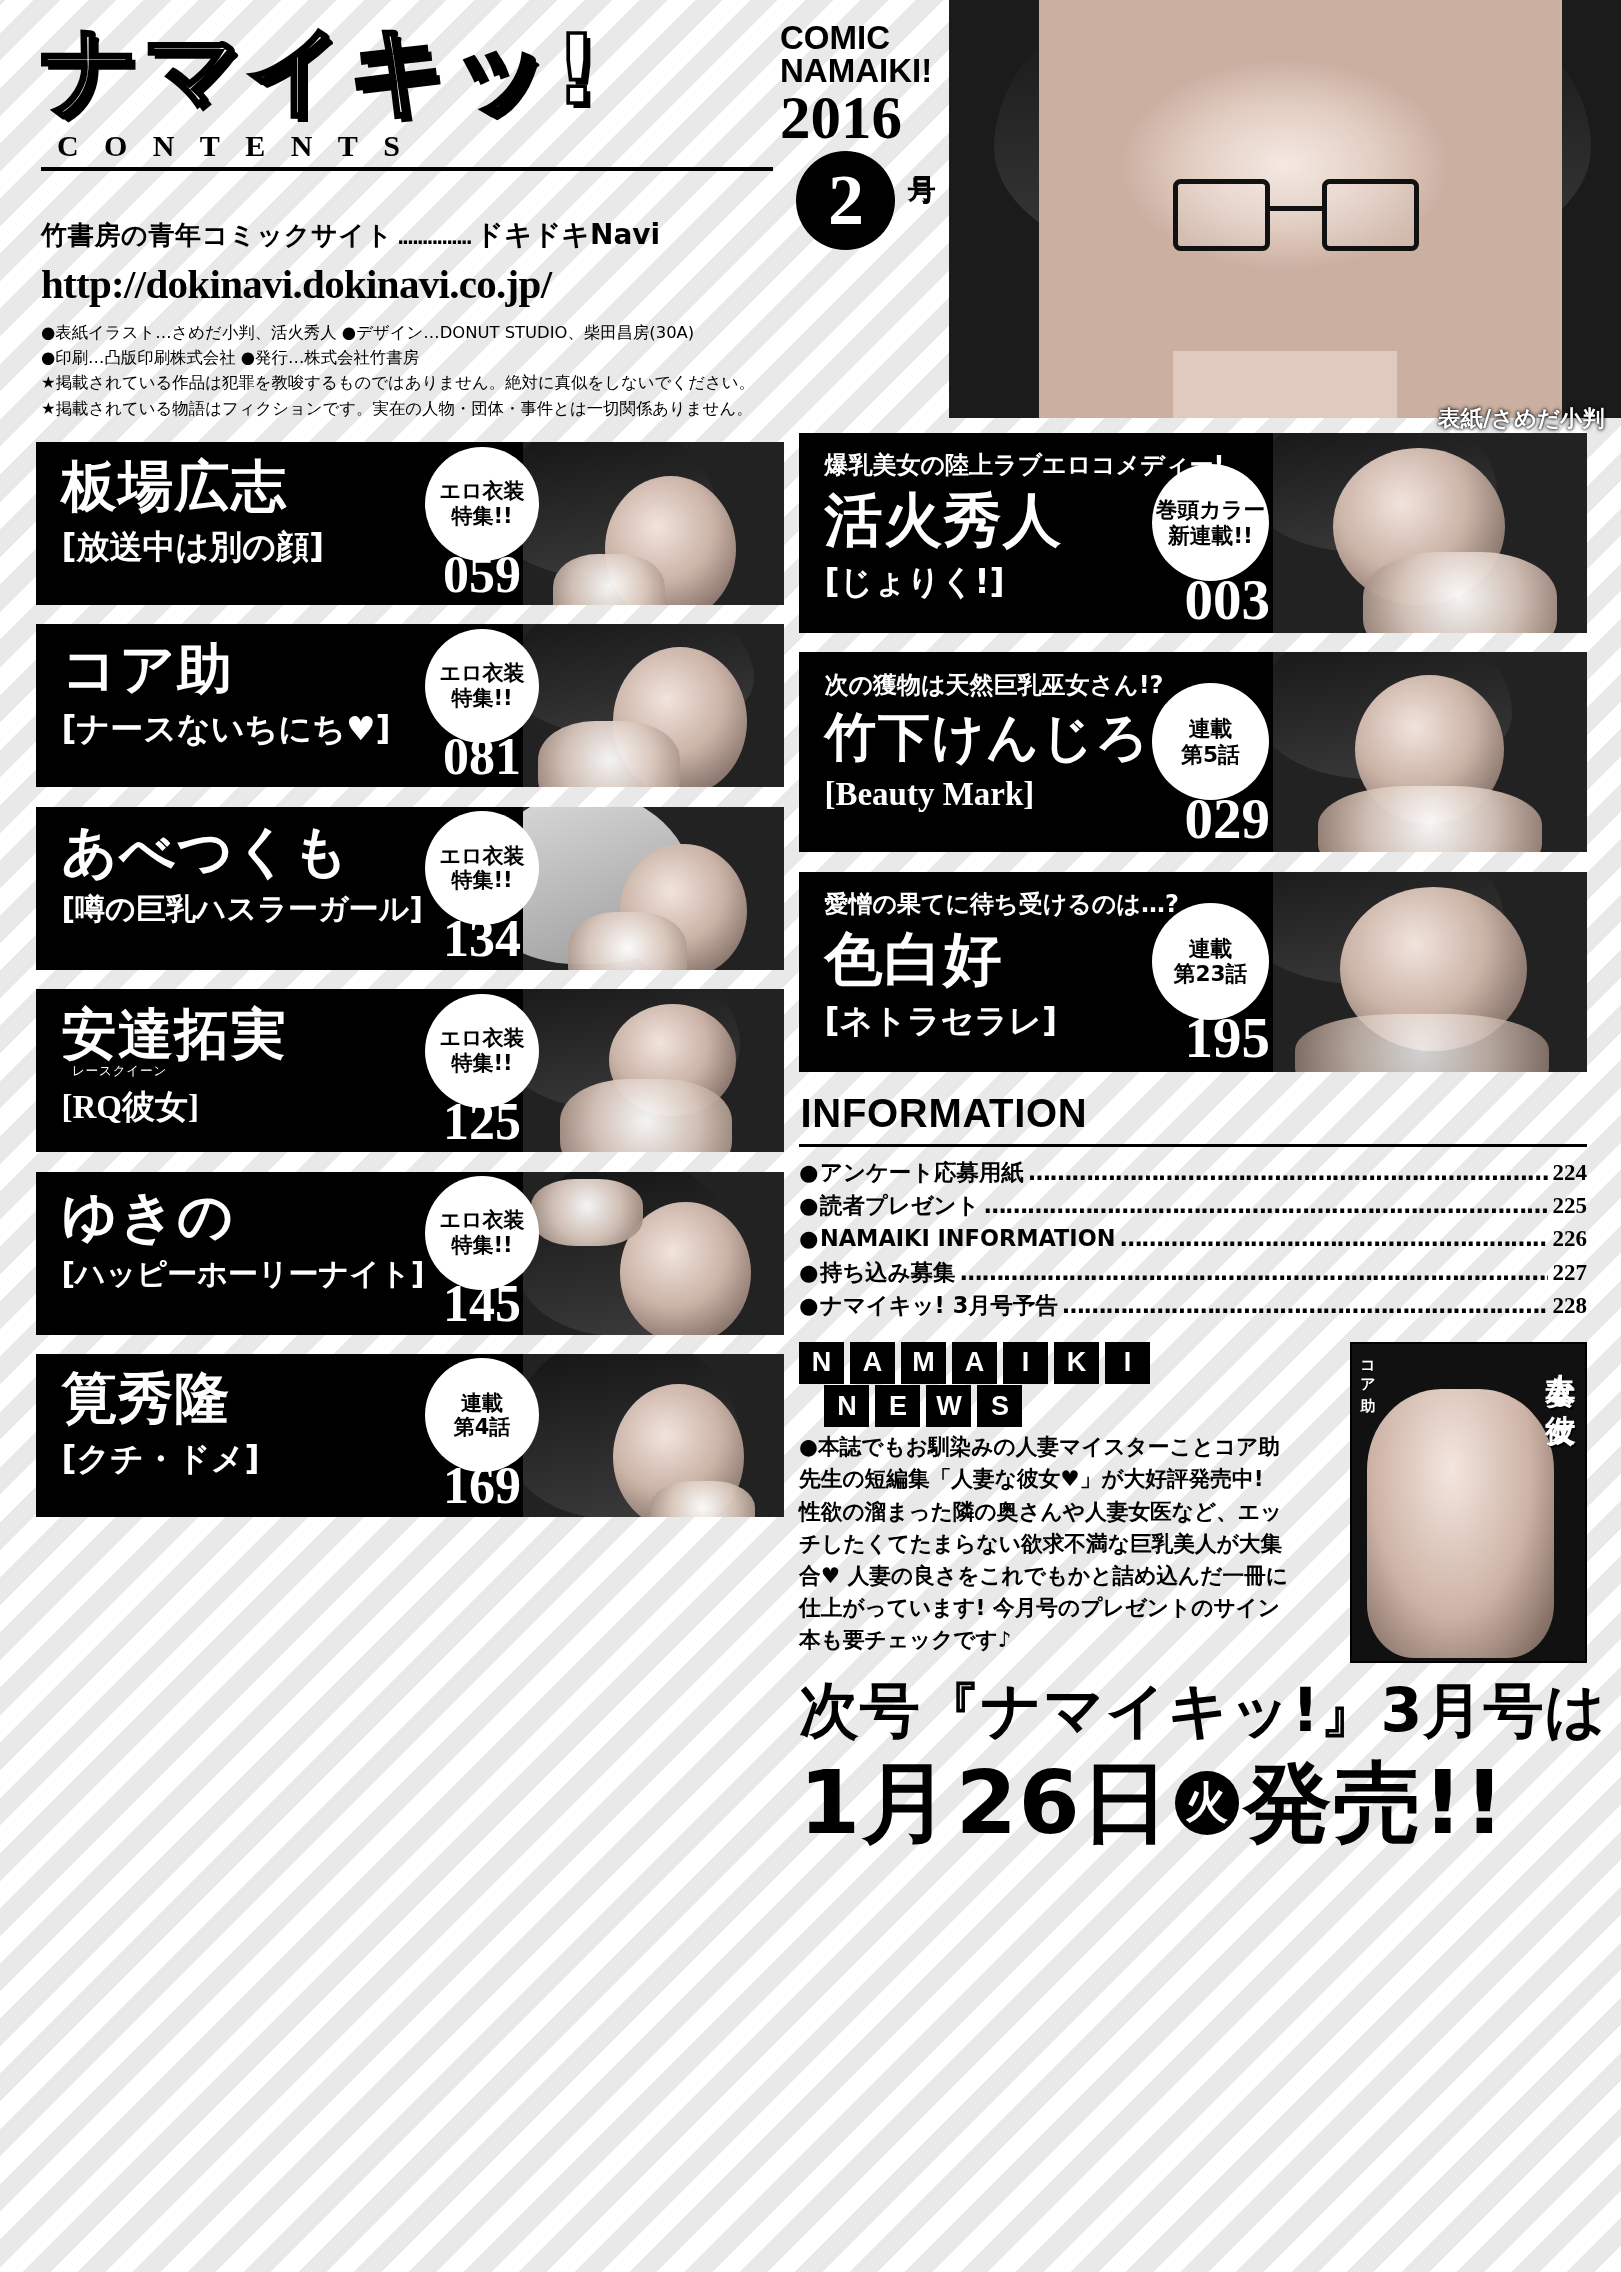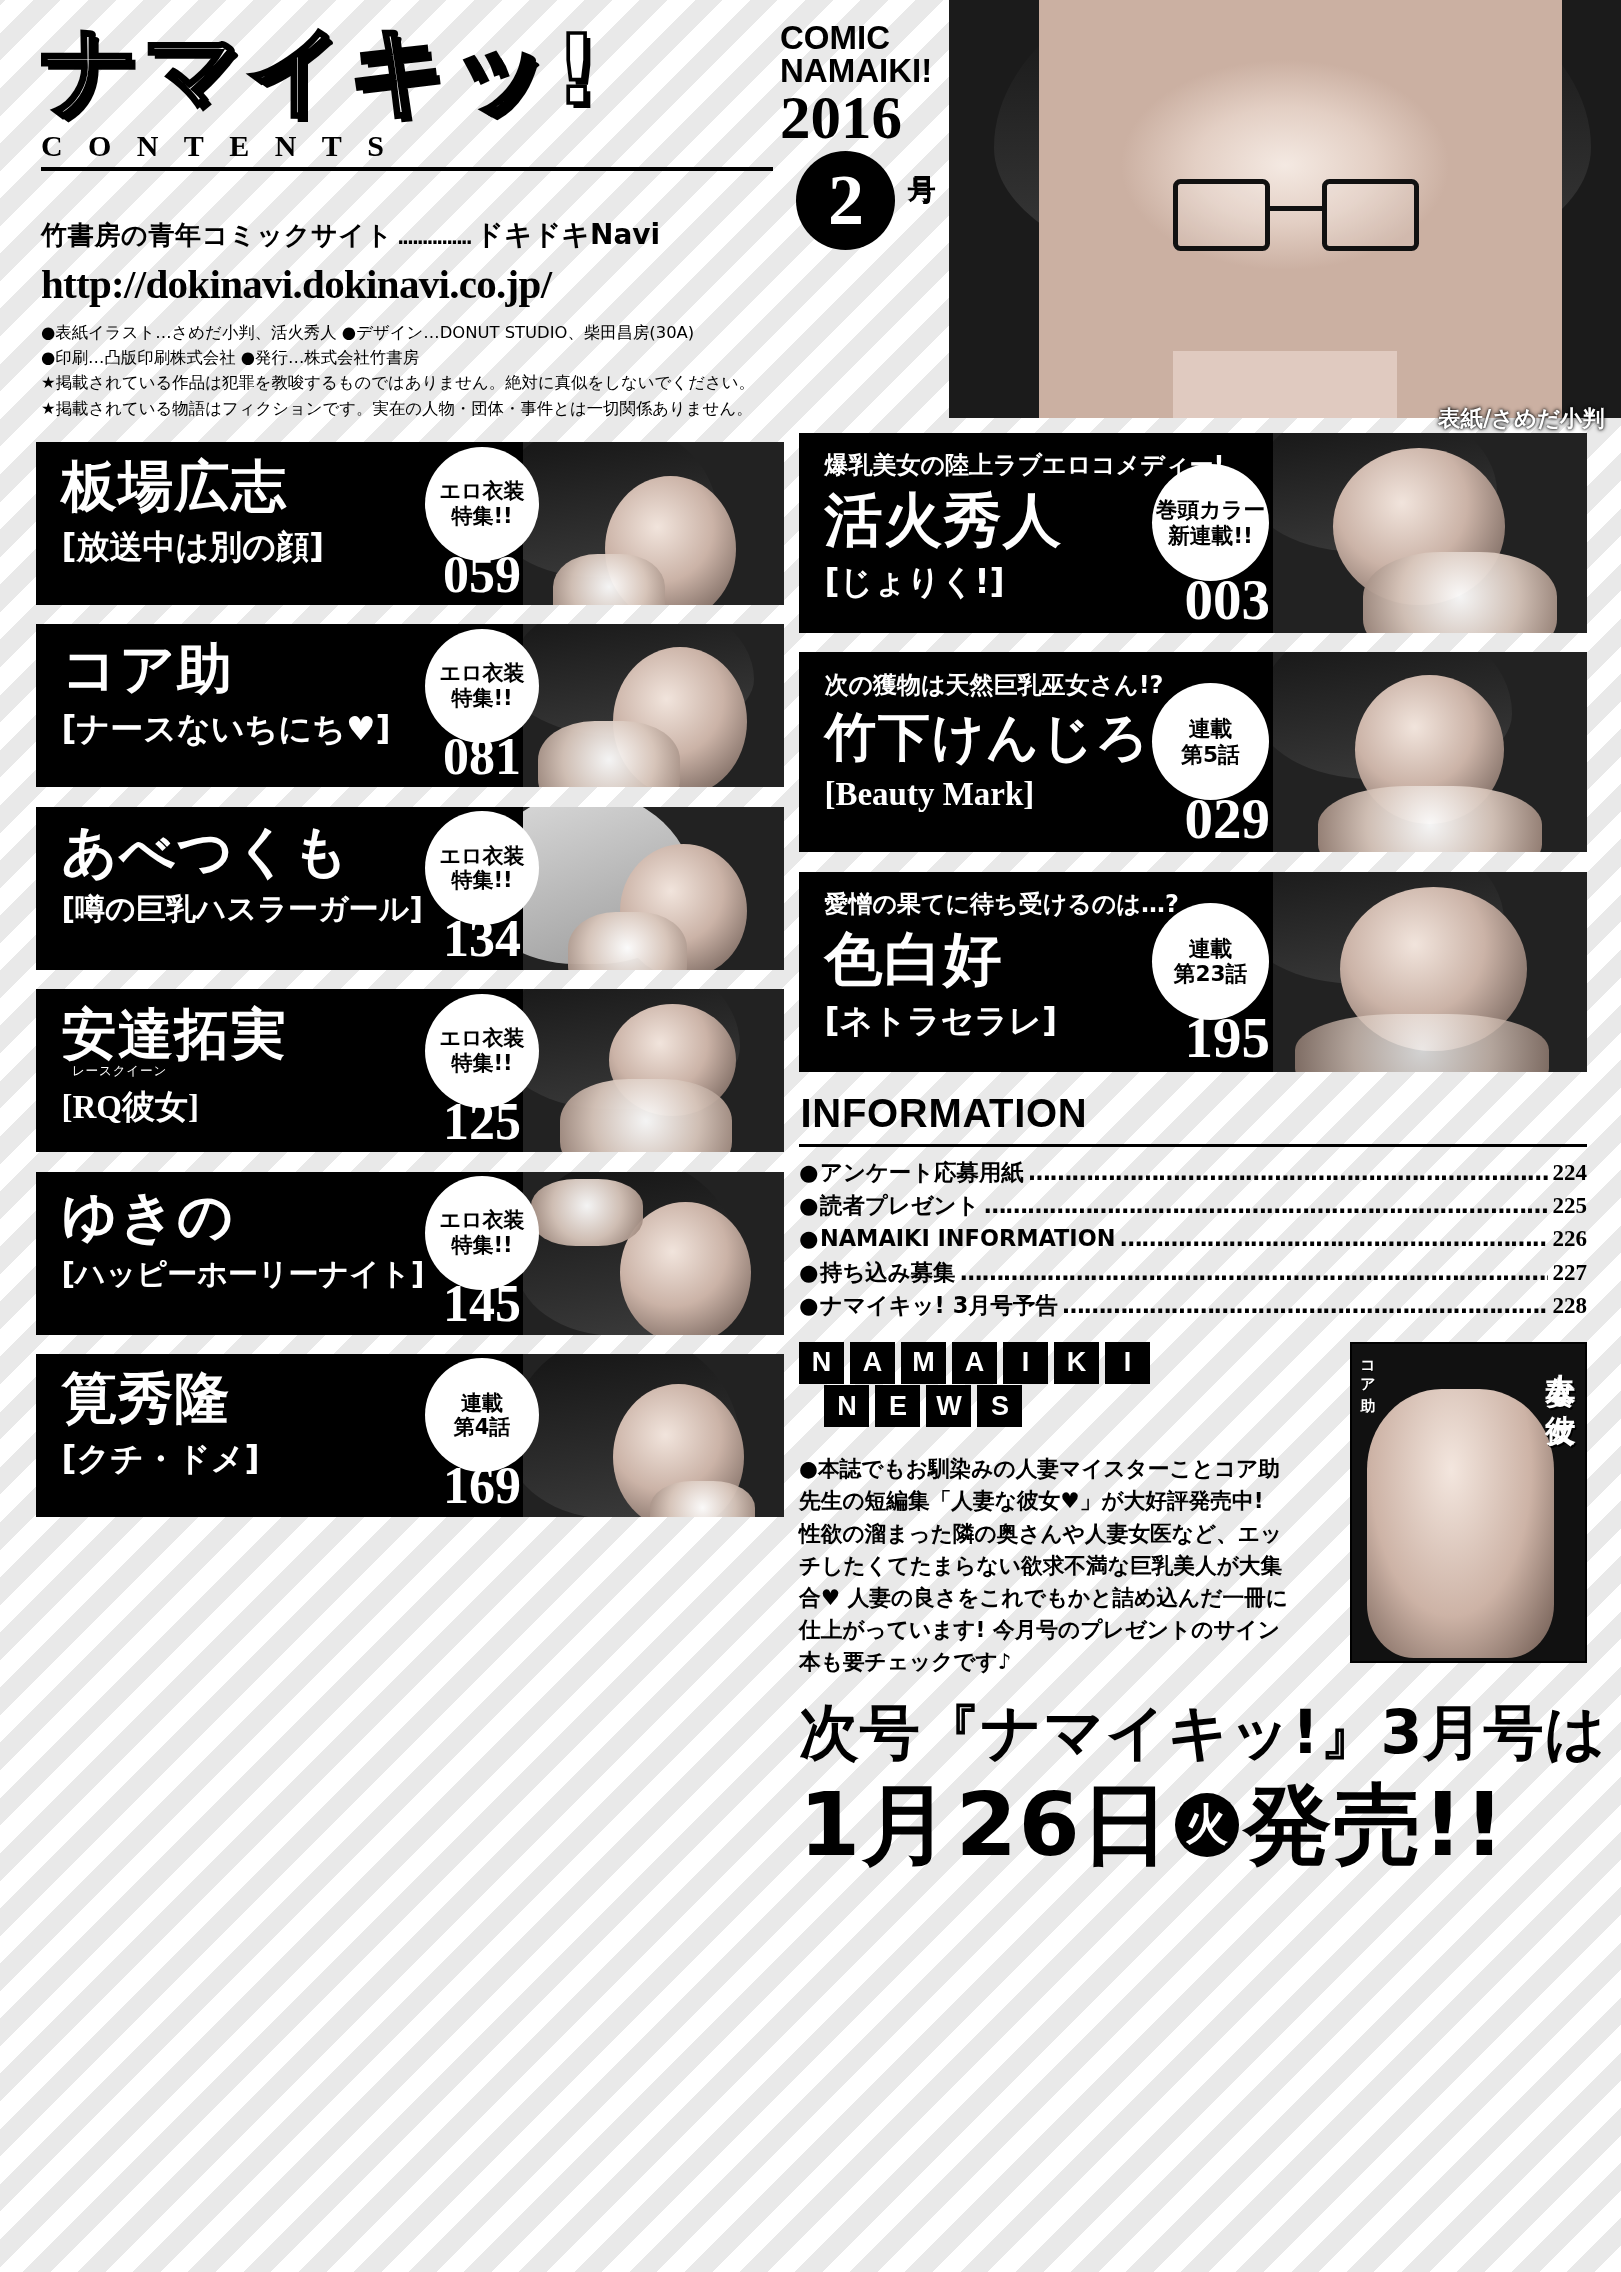--- a/index.html
+++ b/index.html
@@ -41,21 +41,21 @@
     color: #fff;
     text-shadow: 5.2px 5.2px 0 #000;
     white-space: nowrap;
   }
   .logo-contents {
     font-family: "Liberation Serif", serif;
     font-weight: bold;
     font-size: 30px;
     letter-spacing: 25.4px;
     margin-top: 10.5px;
-    margin-left: 0;
+    margin-left: 16px;
   }
   .logo-rule {
     width: 732px; height: 3.7px; background: #000; margin-top: 4.5px;
   }
   .site-line {
     display: flex; align-items: baseline; margin-top: 7.5px;
     font-weight: bold; white-space: nowrap;
   }
   .site-line .jp {
     font-family: "DejaVu Sans", sans-serif;
@@ -264,21 +264,21 @@
   }
   .news .wm-row { display: flex; gap: 6px; }
   .news .wm-cell {
     width: 45px; height: 42px; background: #000; color: #fff;
     font-family: "Liberation Sans", sans-serif;
     font-weight: bold; font-size: 27px;
     display: flex; align-items: center; justify-content: center;
   }
   .news .wm-row.r2 { margin-left: 25.4px; }
   .news-body {
-    margin-top: 26px; width: 493px;
+    margin-top: 4px; width: 493px;
     font-family: "DejaVu Sans", sans-serif;
     font-weight: bold; font-size: 21.7px; line-height: 1.48;
   }
   .news-art {
     position: absolute; right: 0; top: 0; width: 237px; height: 321px;
     background: #111; overflow: hidden; border: 2.2px solid #000;
   }
   .news-art .body {
     position: absolute; left: 15px; top: 45px; width: 187px; height: 269px;
     background: radial-gradient(ellipse at 45% 30%, #f3e6de 0%, #cdb3a6 55%, #6b574e 100%);

